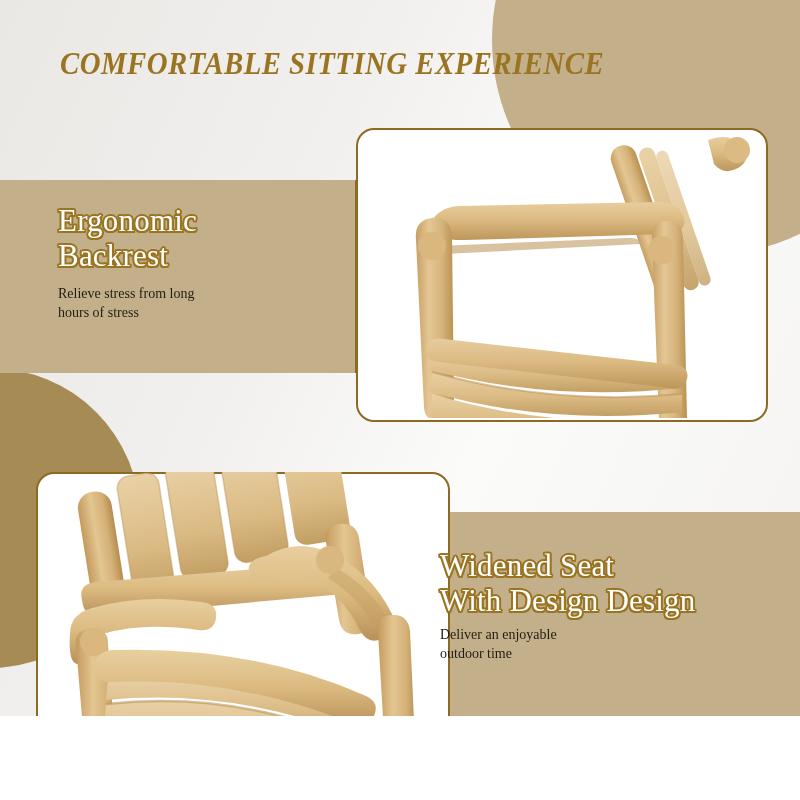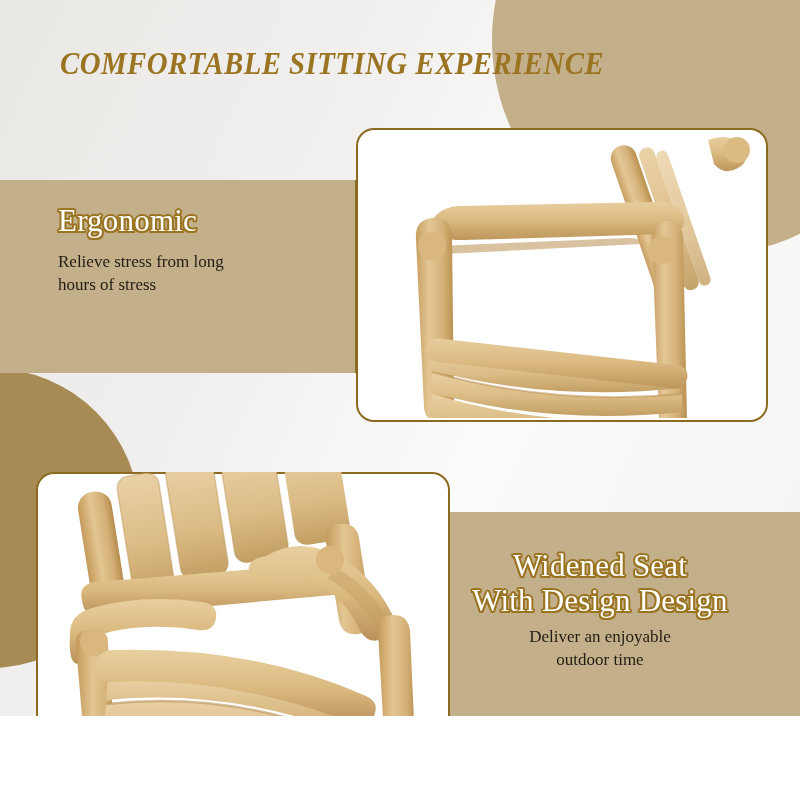--- a/index.html
+++ b/index.html
@@ -96,39 +96,39 @@
     letter-spacing: 0.2px;
     -webkit-text-stroke: 3px #9a7421;
     paint-order: stroke fill;
     text-shadow:
       2px 0 0 #9a7421, -2px 0 0 #9a7421,
       0 2px 0 #9a7421, 0 -2px 0 #9a7421,
       1.5px 1.5px 0 #9a7421, -1.5px 1.5px 0 #9a7421,
       1.5px -1.5px 0 #9a7421, -1.5px -1.5px 0 #9a7421;
   }
   .feature-sub {
-    font-size: 17px;
+    font-size: 14px;
     color: #221c12;
     line-height: 1.35;
     margin-top: 12px;
   }
 
   .feature-block-1 {
     position: absolute;
     left: 58px;
     top: 204px;
     width: 280px;
     text-align: left;
   }
   .feature-block-2 {
     position: absolute;
     right: 52px;
     top: 549px;
     width: 320px;
-    text-align: center;
+    text-align: left;
   }
   .feature-block-2 .feature-sub { margin-top: 8px; }
 
   
   .card {
     position: absolute;
     background: #ffffff;
     border: 2px solid #8c6a22;
     border-radius: 18px;
   }
@@ -300,20 +300,21 @@
         <circle cx="300" cy="110" r="14" fill="#d9b77f"></circle>
       </g>
     </svg>
   </div>
 
   <div class="page-title">COMFORTABLE SITTING EXPERIENCE</div>
 
   <div class="feature-block-1">
     <div class="feature-heading">
       <div>Ergonomic</div>
+      <div>Backrest</div>
     </div>
     <div class="feature-sub">
       <div>Relieve stress from long</div>
       <div>hours of stress</div>
     </div>
   </div>
 
   <div class="feature-block-2">
     <div class="feature-heading">
       <div>Widened Seat</div>

